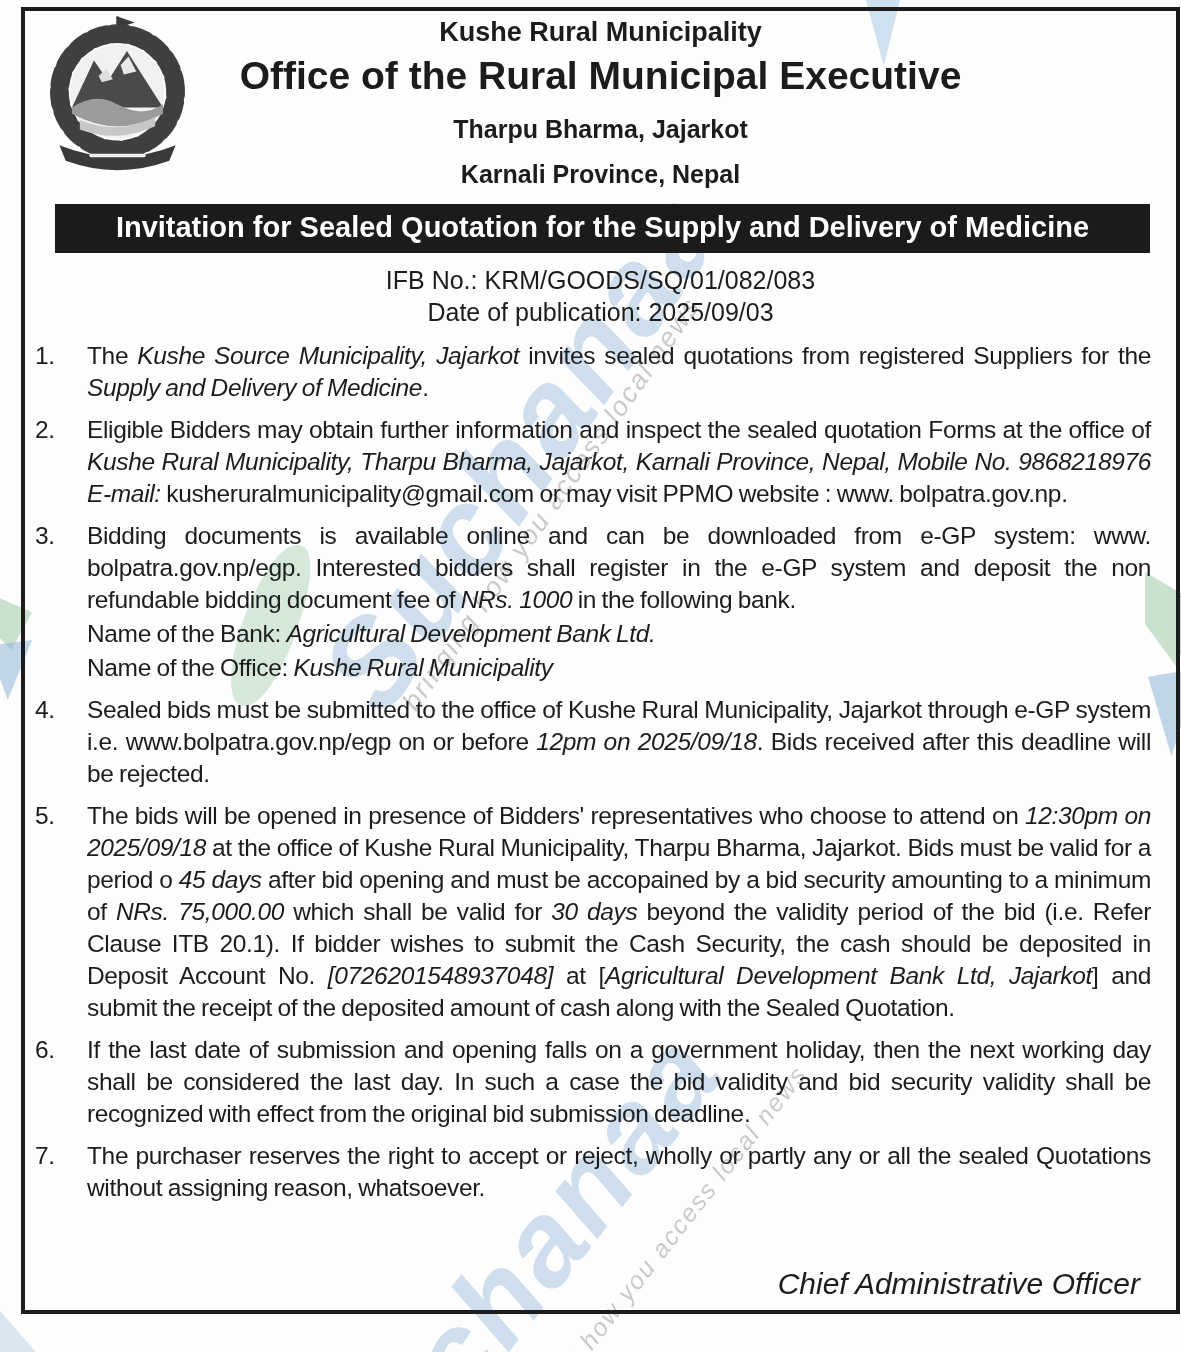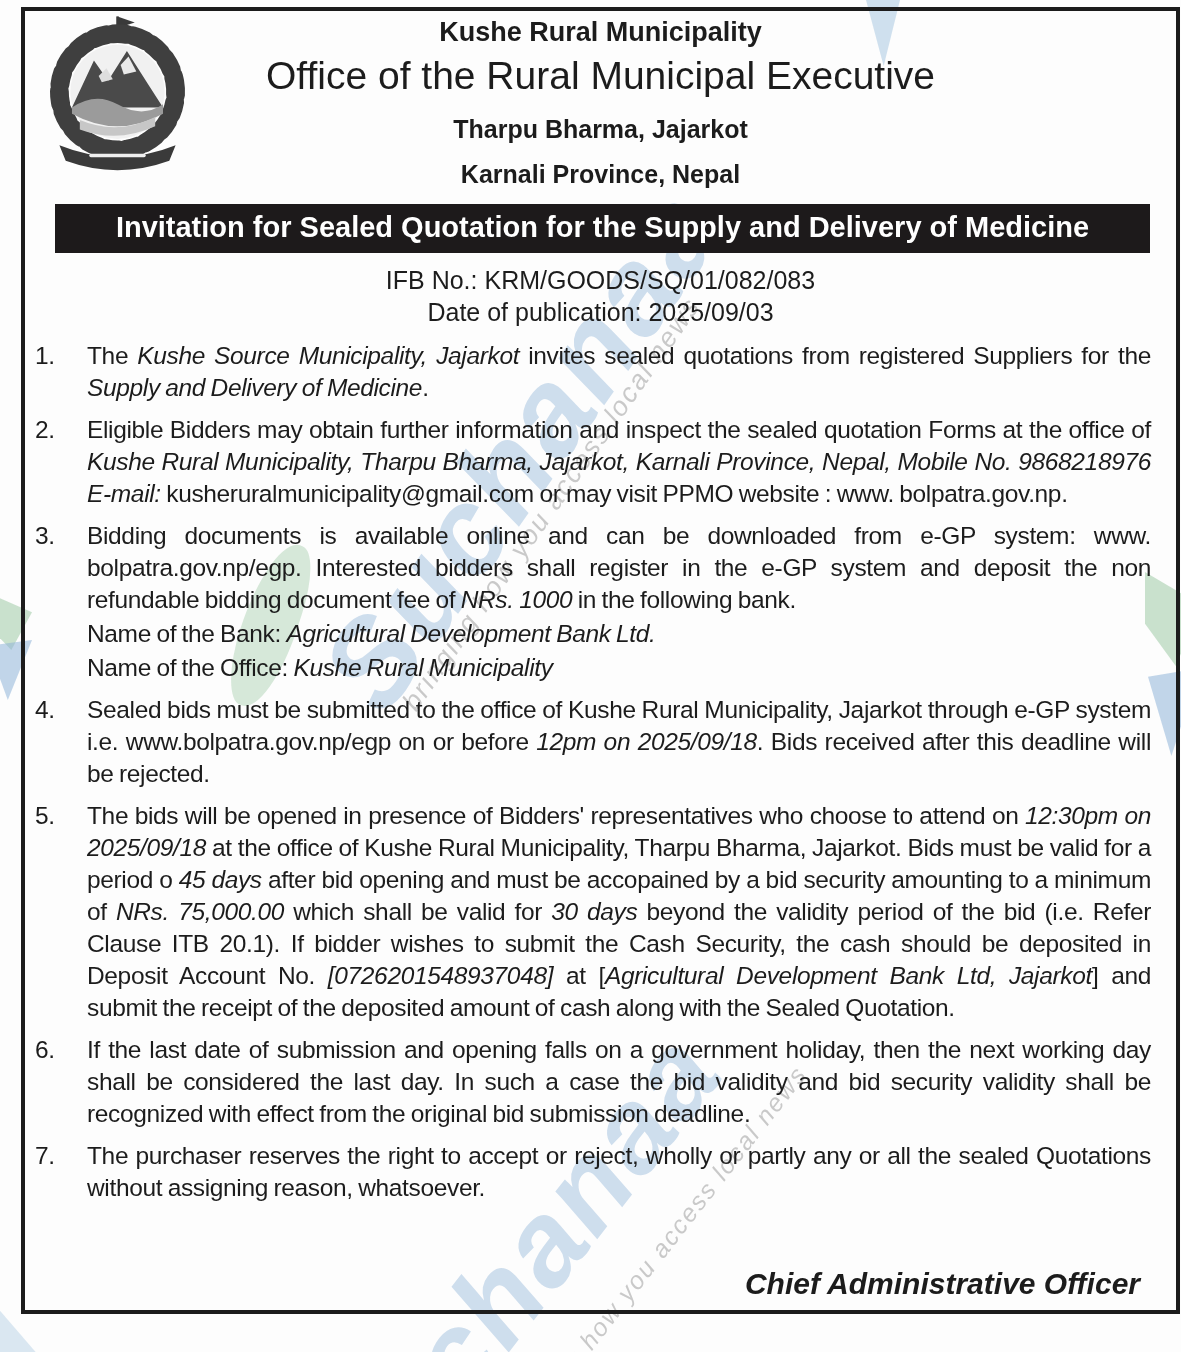--- a/index.html
+++ b/index.html
@@ -49,21 +49,21 @@
   
   .doc-frame{
     position:absolute;left:21px;top:7px;width:1159px;height:1307px;
     border:4px solid var(--ink,#1a1a1a);box-sizing:border-box;
     z-index:1;overflow:hidden;background:transparent;
   }
   .emblem{position:absolute;left:14px;top:2px;}
 
   .header{text-align:center;padding-top:5px;}
   .org-name{font-size:27px;font-weight:700;line-height:33px;}
-  .office-name{font-size:39px;font-weight:400;line-height:49px;margin-top:2px;}
+  .office-name{font-size:39px;font-weight:700;line-height:49px;margin-top:2px;}
   .addr{font-size:25px;font-weight:700;line-height:31px;margin-top:14px;}
 
   .title-bar{
     margin:14px 26px 0 30px;background:var(--title-bar-bg,#1d1a1b);color:#ffffff;
     font-size:29px;font-weight:700;text-align:center;
     padding:7px 12px 9px;
   }
 
   .meta{margin-top:11px;text-align:center;font-size:25px;line-height:32px;}
 
@@ -72,21 +72,21 @@
         letter-spacing:-0.35px;word-spacing:-1px;}
   .item-num{width:52px;flex:none;}
   .item-body{flex:1;min-width:0;}
   .para{text-align:justify;}
   .sub-line{margin-top:2px;}
   .revenue-row{display:flex;justify-content:space-between;}
   .revenue-right{margin-right:22px;word-spacing:4px;}
 
   .signature{
     position:absolute;right:36px;bottom:8px;
-    font-size:30px;font-weight:700;font-style:italic;line-height:36px;
+    font-size:30px;font-weight:400;font-style:italic;line-height:36px;
   }
 
   .source-credit{
     position:absolute;top:1324px;right:6px;z-index:1;
     font-size:19px;font-style:italic;line-height:24px;color:#404040;margin-top:48px;
   }
 </style>
 </head>
 <body>
 

